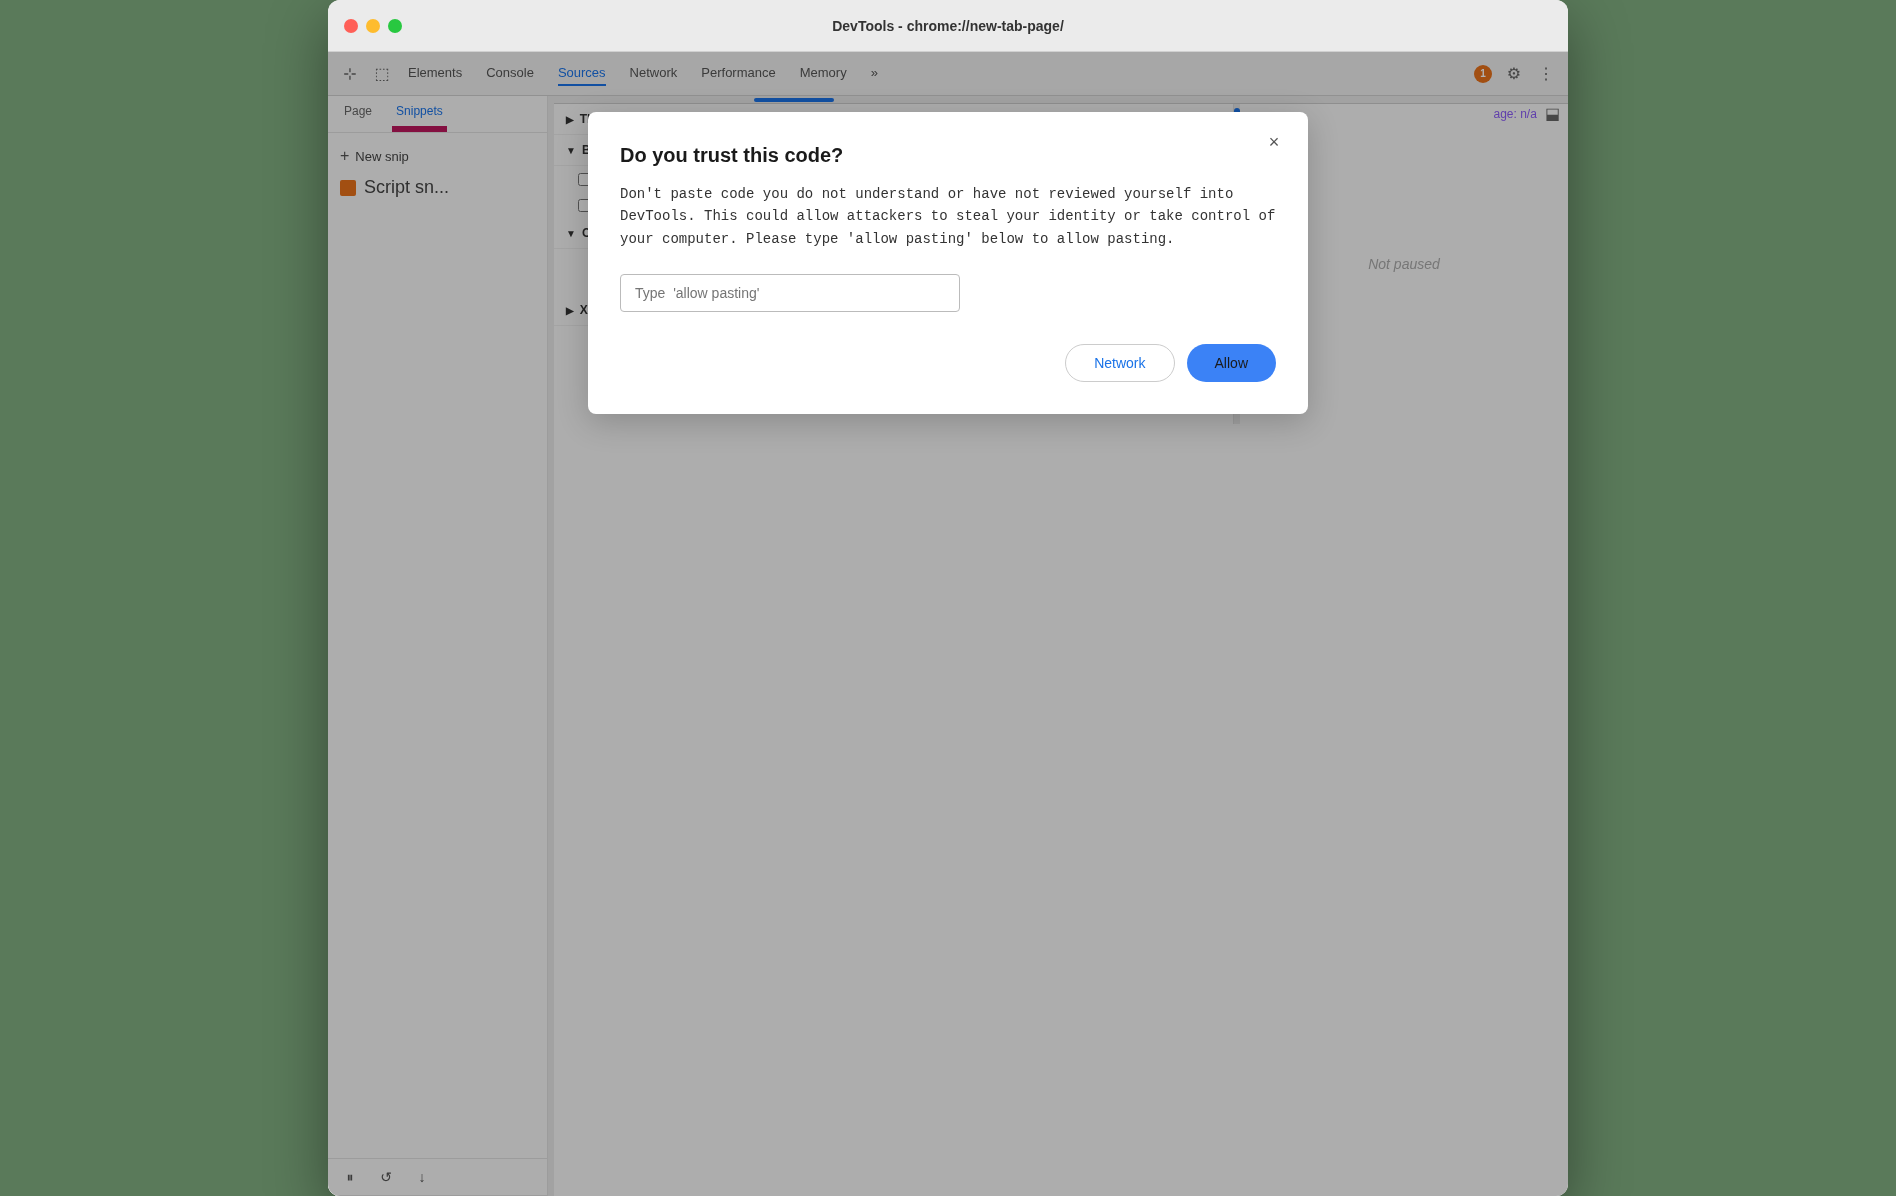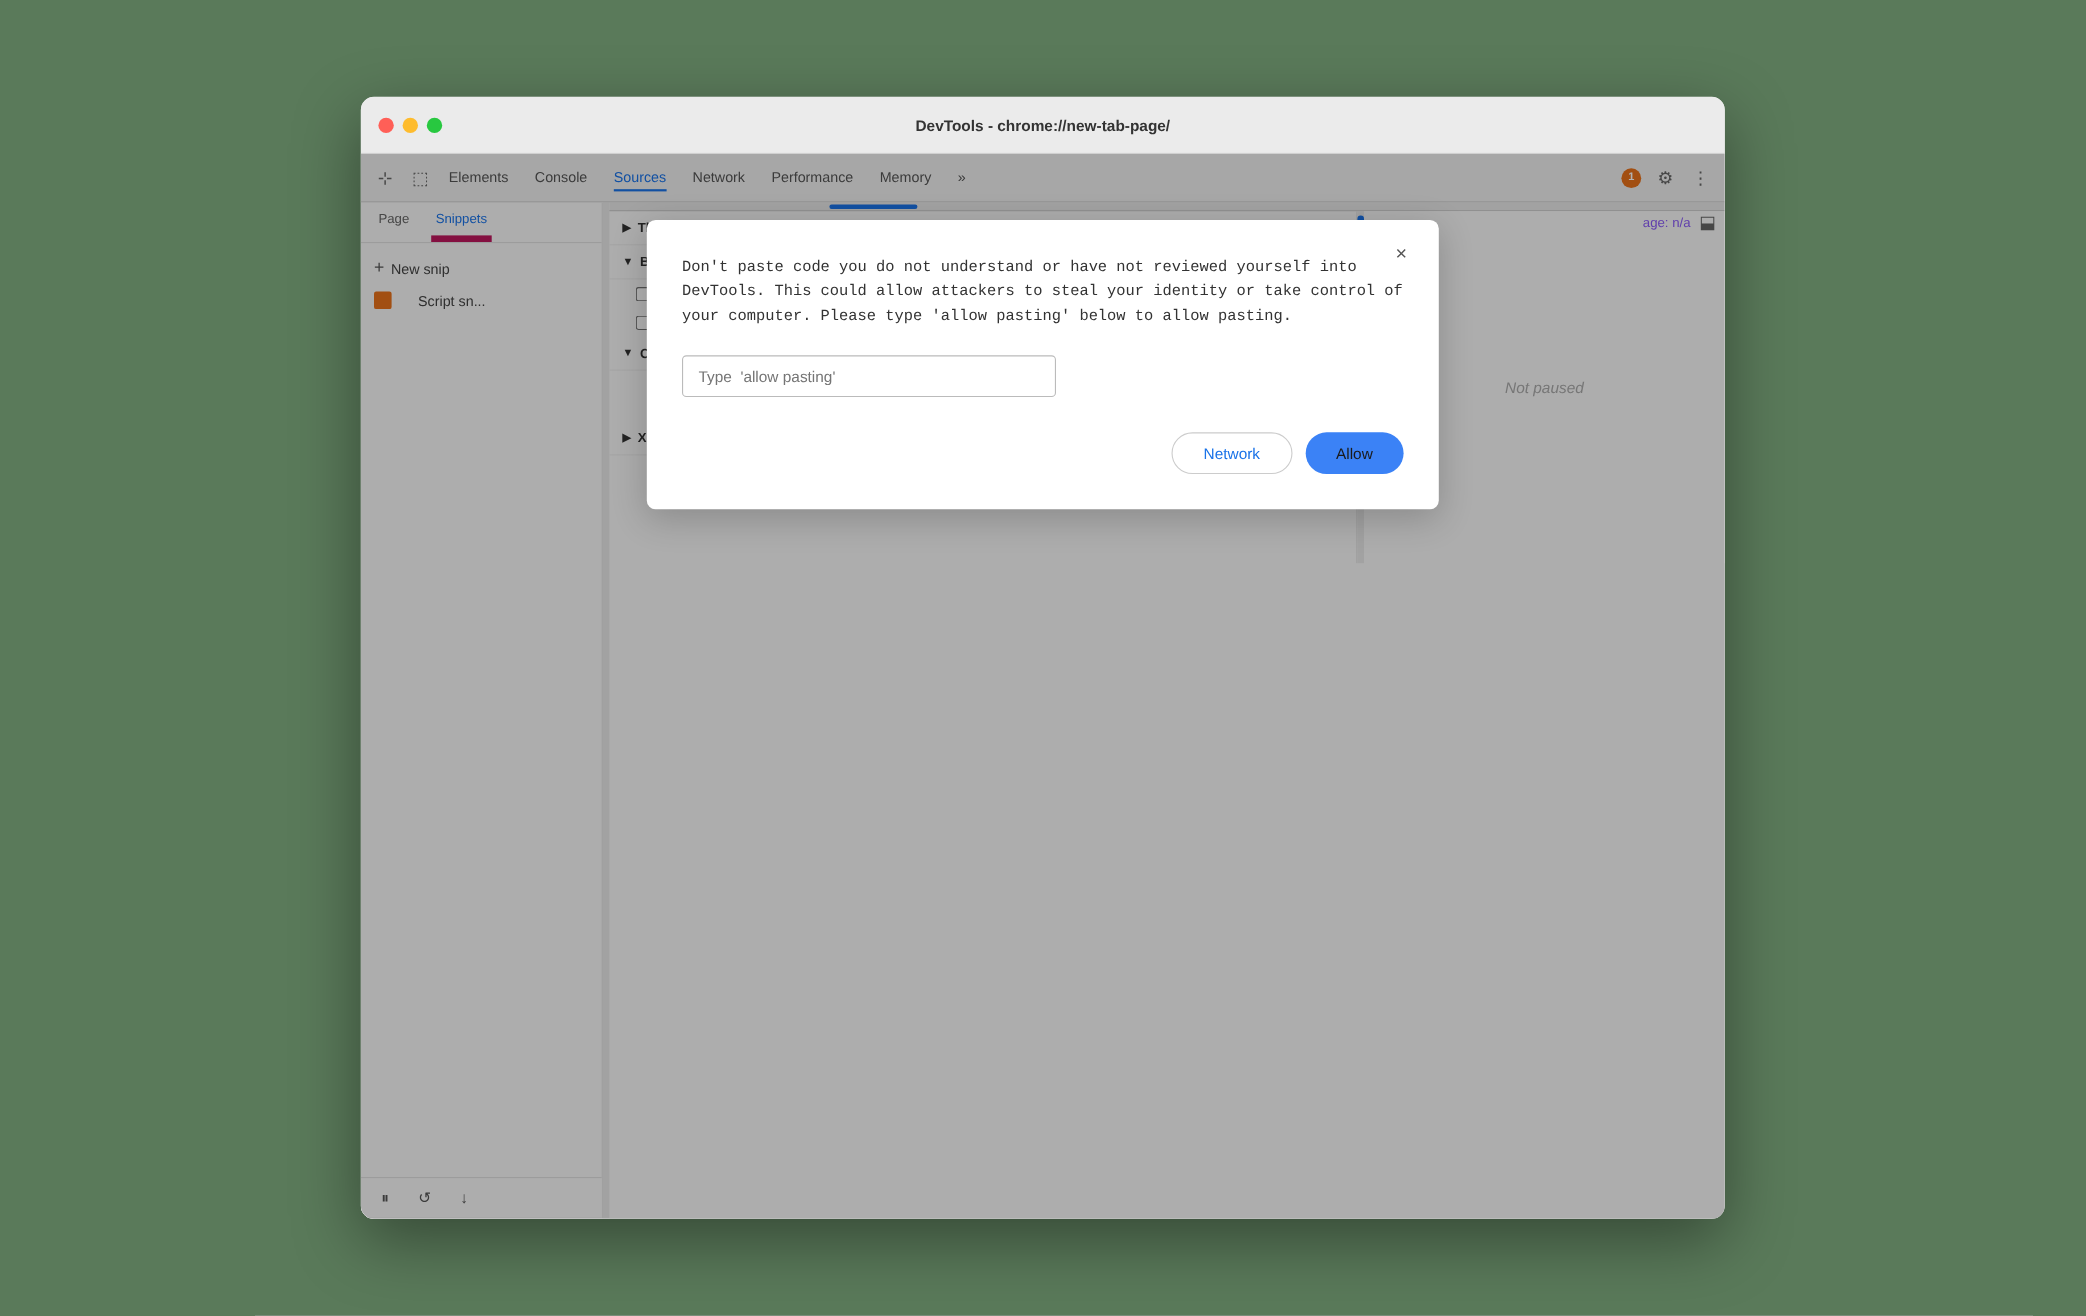--- a/index.html
+++ b/index.html
@@ -8,21 +8,21 @@
       display: flex;
       align-items: center;
       justify-content: center;
       width: 1896px;
       height: 1196px;
       font-family: -apple-system, BlinkMacSystemFont, 'Helvetica Neue', Arial, sans-serif;
     }
 
     .window {
       width: 1240px;
-      height: 1020px;
+      height: 1196px;
       background: #f0f0f0;
       border-radius: 12px;
       box-shadow: 0 20px 60px rgba(0,0,0,0.4);
       overflow: hidden;
       display: flex;
       flex-direction: column;
     }
 
     
     .titlebar {
@@ -168,23 +168,23 @@
       color: #444;
       cursor: pointer;
     }
     .new-snip-btn .plus-icon {
       font-size: 16px;
       color: #555;
     }
     .script-item {
       display: flex;
       align-items: center;
-      gap: 24px;
+      gap: 8px;
       padding: 6px 12px;
-      font-size: 13px;
+      font-size: 18px;
       color: #444;
       cursor: pointer;
     }
     .script-icon {
       width: 16px;
       height: 16px;
       background: #e8711a;
       border-radius: 2px;
       flex-shrink: 0;
     }
@@ -509,20 +509,21 @@
         <div style="position: absolute; top: 8px; right: 8px; display: flex; align-items: center; gap: 8px;">
           <span style="font-size: 12px; color: #8b5cf6;">age: n/a</span>
           <span style="font-size: 16px; color: #666; cursor: pointer;">⬓</span>
         </div>
       </div>
     </div>
 
     <div class="modal-overlay">
       <div class="modal">
         <button class="modal-close">×</button>
+        <h2 class="modal-title">Do you trust this code?</h2>
         <p class="modal-body">Don't paste code you do not understand or have not reviewed yourself into DevTools. This could allow attackers to steal your identity or take control of your computer. Please type 'allow pasting' below to allow pasting.</p>
         <input class="modal-input" type="text" placeholder="Type  'allow pasting'" style="">
         <div class="modal-buttons">
           <button class="btn-cancel">Network</button>
           <button class="btn-allow">Allow</button>
         </div>
       </div>
     </div>
   </div>
 </div>

